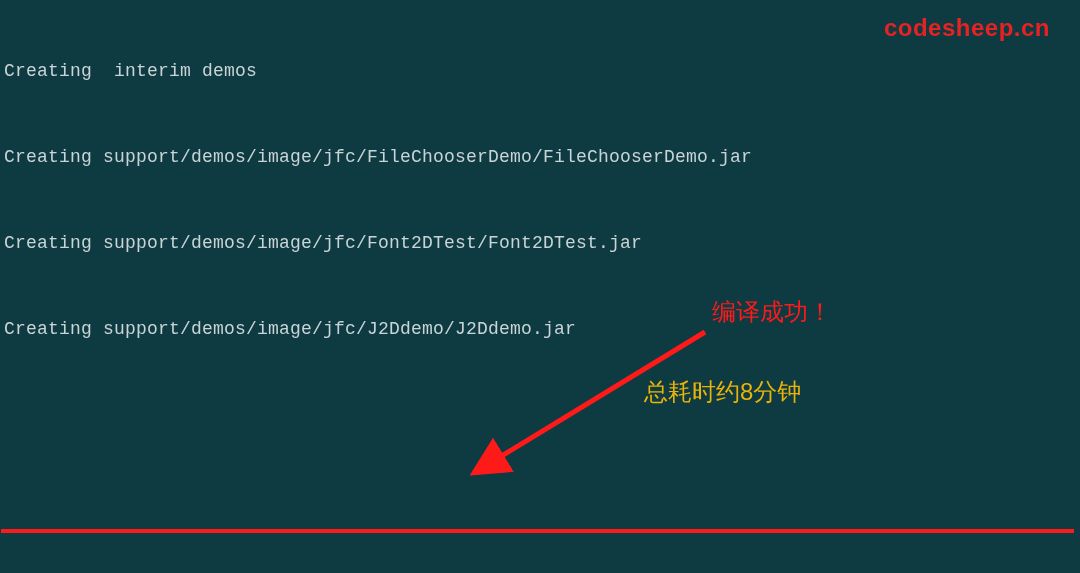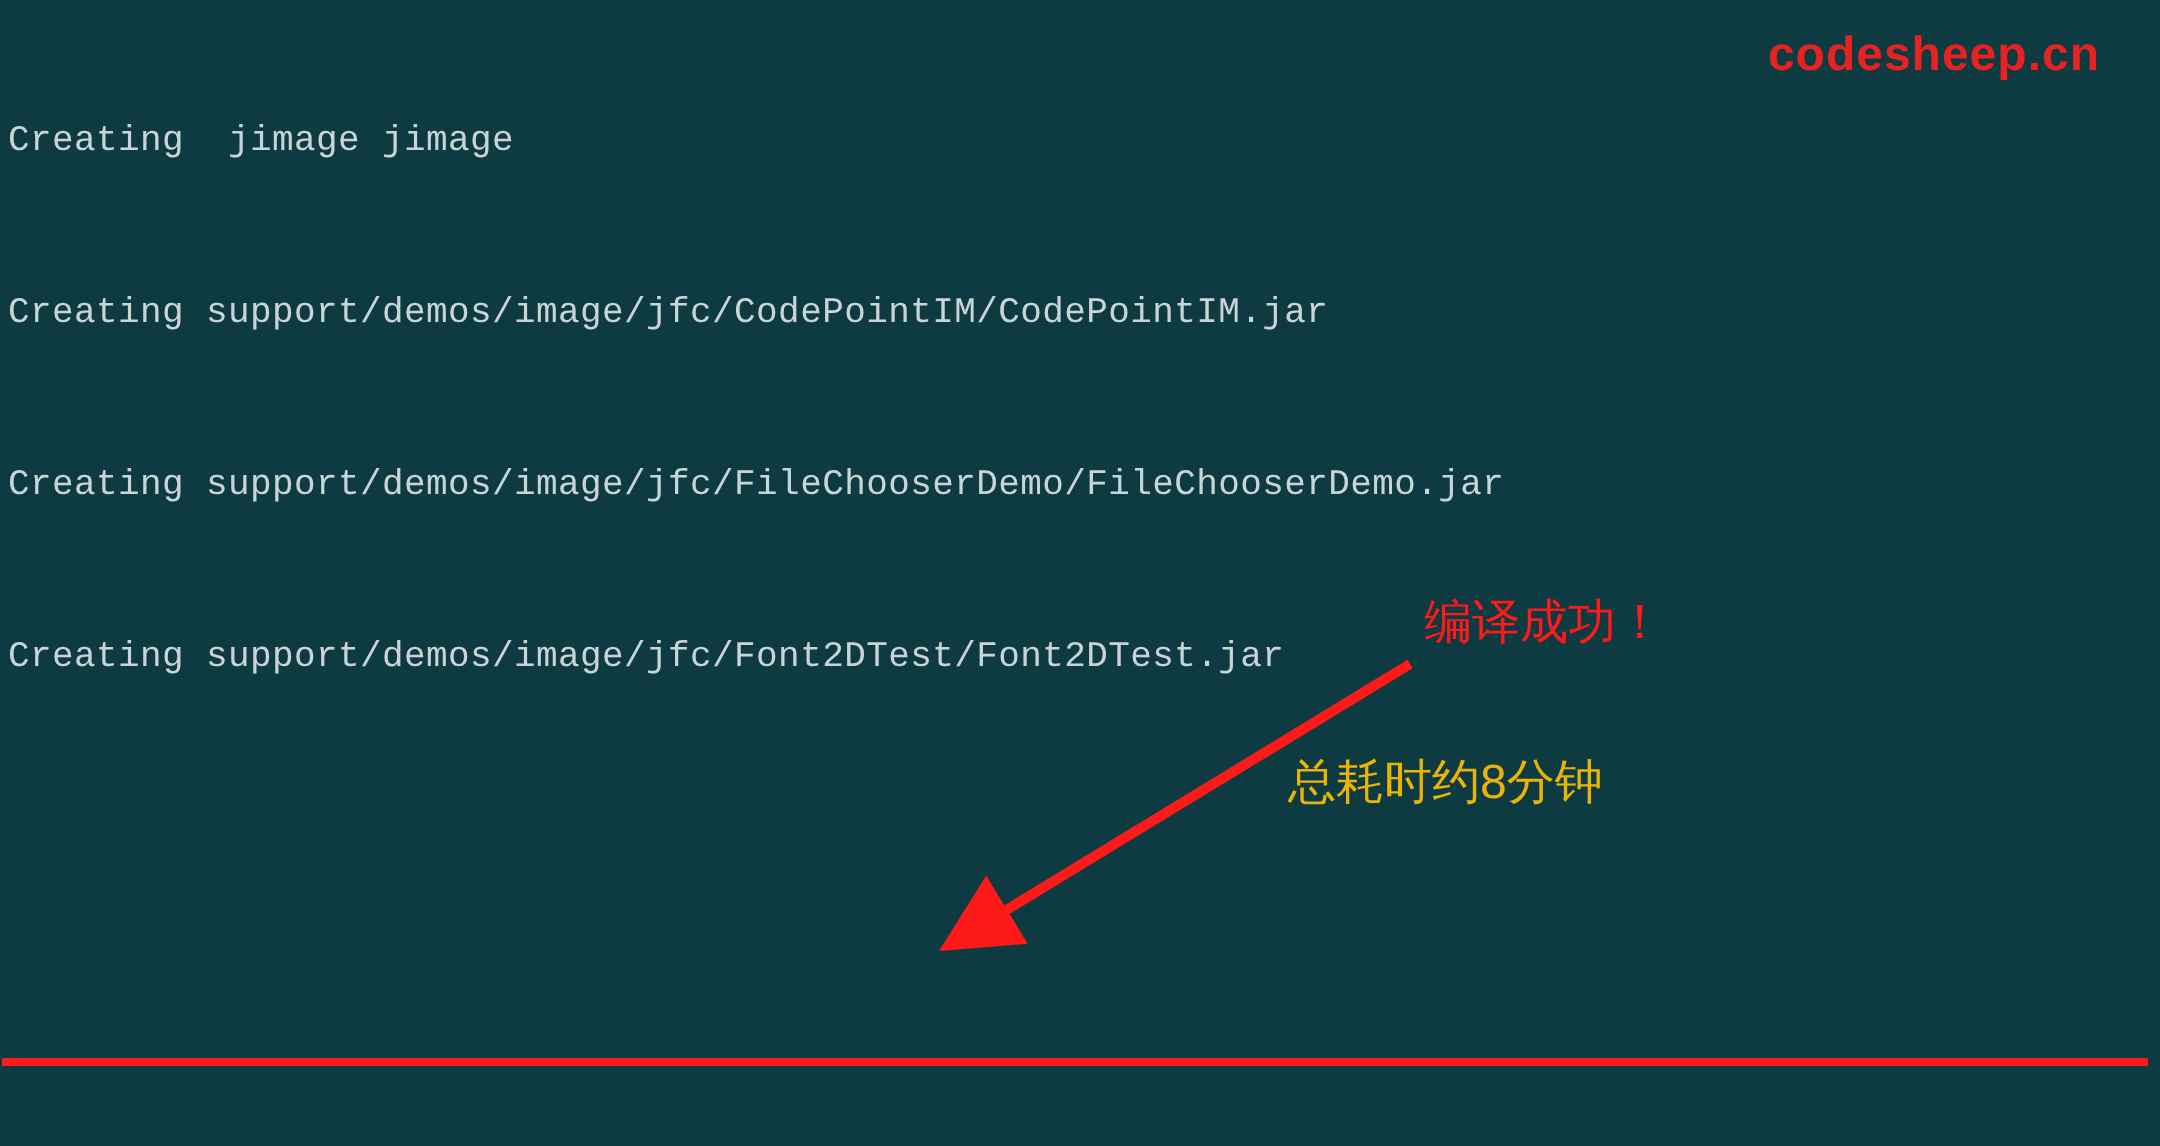--- a/index.html
+++ b/index.html
@@ -68,24 +68,24 @@
     top: 529px;
     width: 1073px;
     height: 4px;
     background: #ff1a1a;
   }
 </style>
 </head>
 <body>
 
 <div class="terminal">
-  <div class="line">Creating  jimage jimage</div>
-  <div class="line">Creating support/demos/image/jfc/CodePointIM/CodePointIM.jar</div>
+  <div class="line">Creating  interim demos</div>
   <div class="line">Creating support/demos/image/jfc/FileChooserDemo/FileChooserDemo.jar</div>
   <div class="line">Creating support/demos/image/jfc/Font2DTest/Font2DTest.jar</div>
+  <div class="line">Creating support/demos/image/jfc/J2Ddemo/J2Ddemo.jar</div>
   
   
   
   
   
   
   
   
   
   

